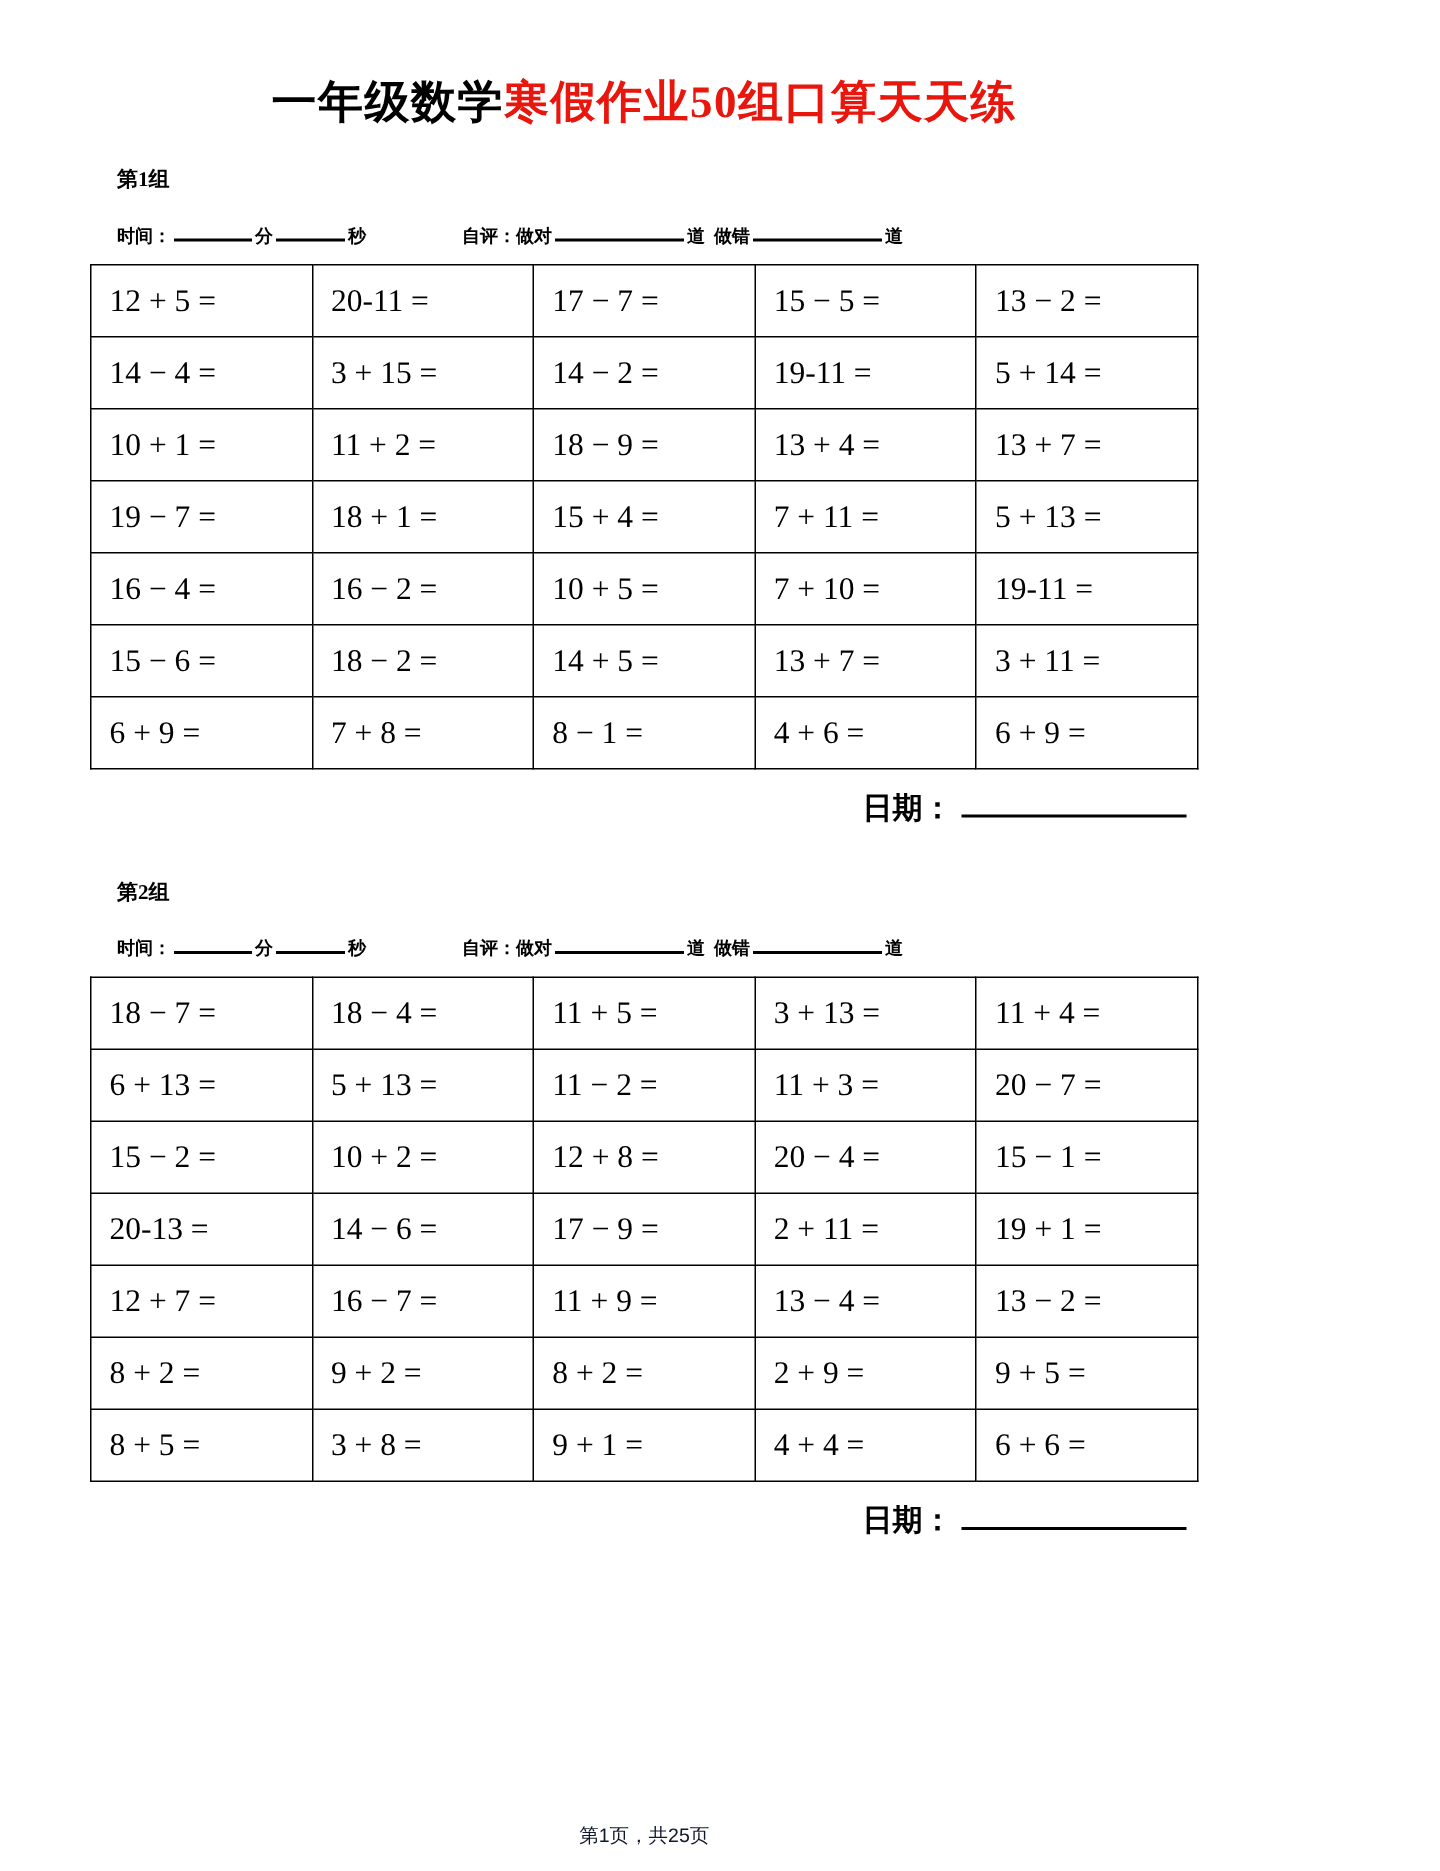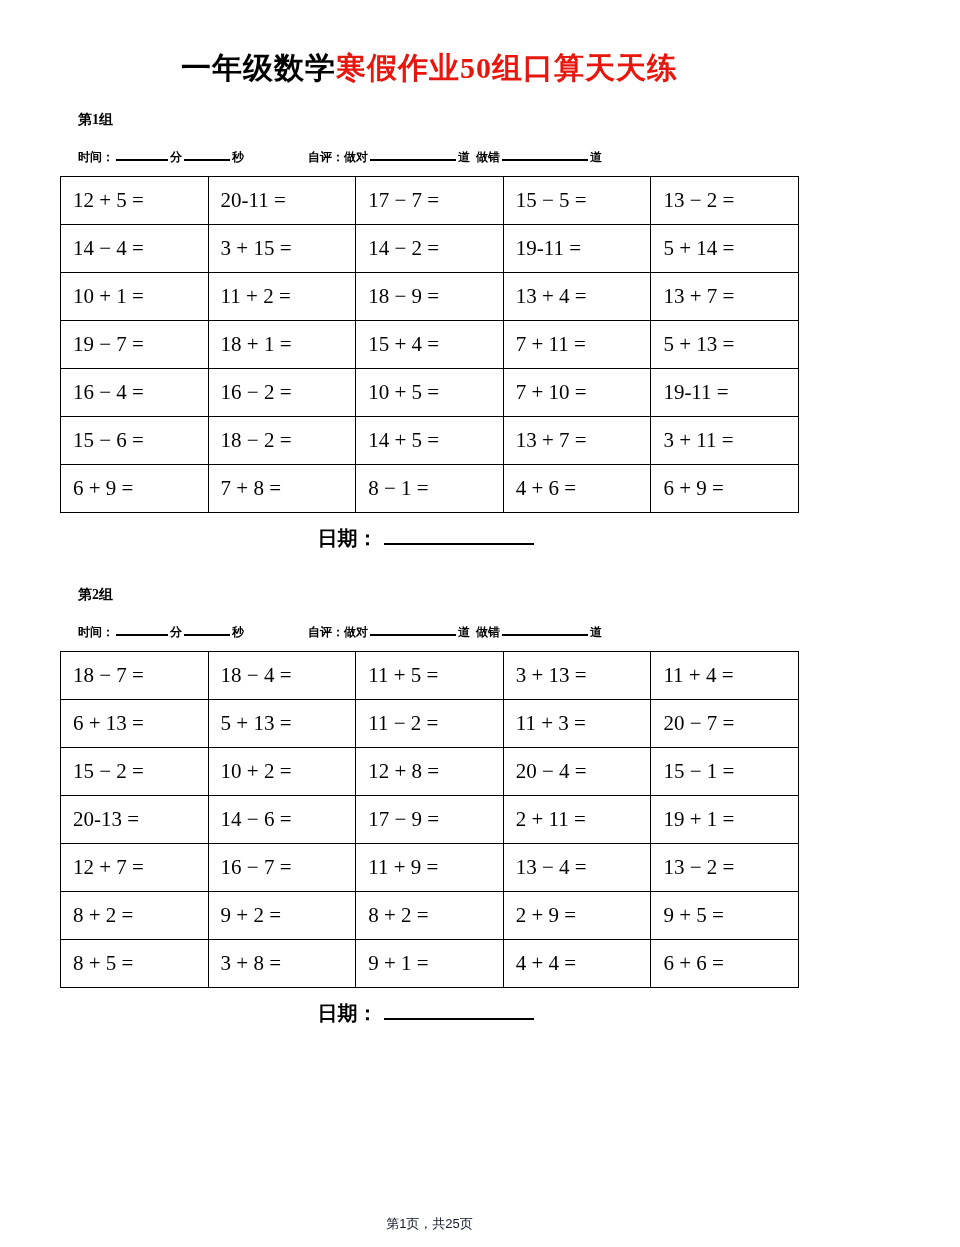--- a/index.html
+++ b/index.html
@@ -93,21 +93,21 @@
     border: 1px solid #000;
     height: 47px;
     padding: 0 0 0 12px;
     font-size: 21px;
     font-family: "Liberation Serif", serif;
     vertical-align: middle;
     white-space: nowrap;
   }
   .date-row {
     display: flex;
-    justify-content: center;
+    justify-content: flex-end;
     align-items: baseline;
     font-size: 20px;
     font-weight: bold;
     margin: 12px 8px 0 0;
   }
   .date-blank {
     display: inline-block;
     width: 150px;
     border-bottom: 2px solid #000;
     height: 18px;

